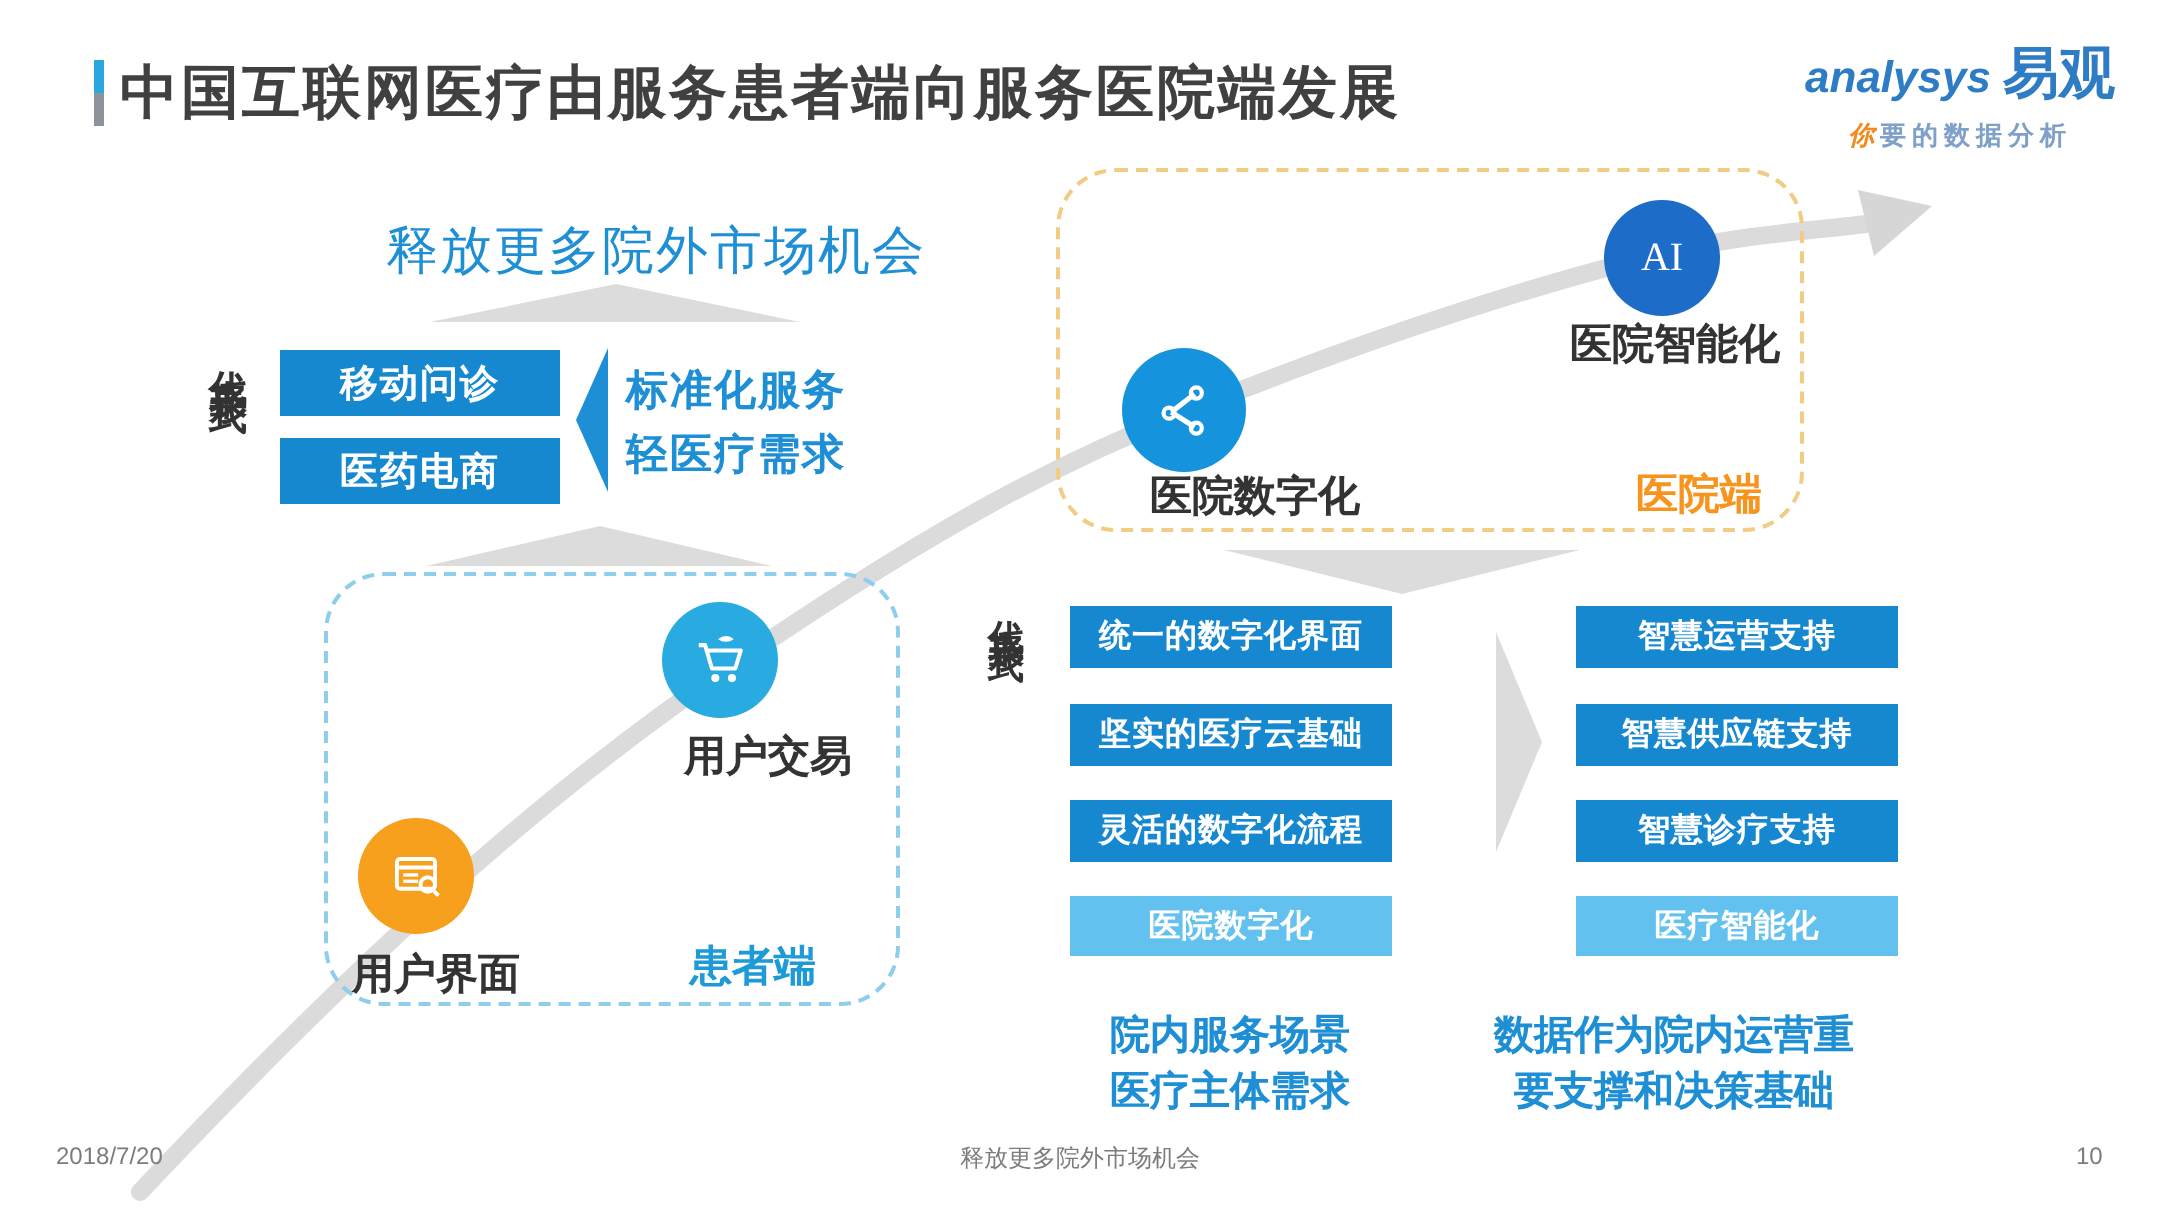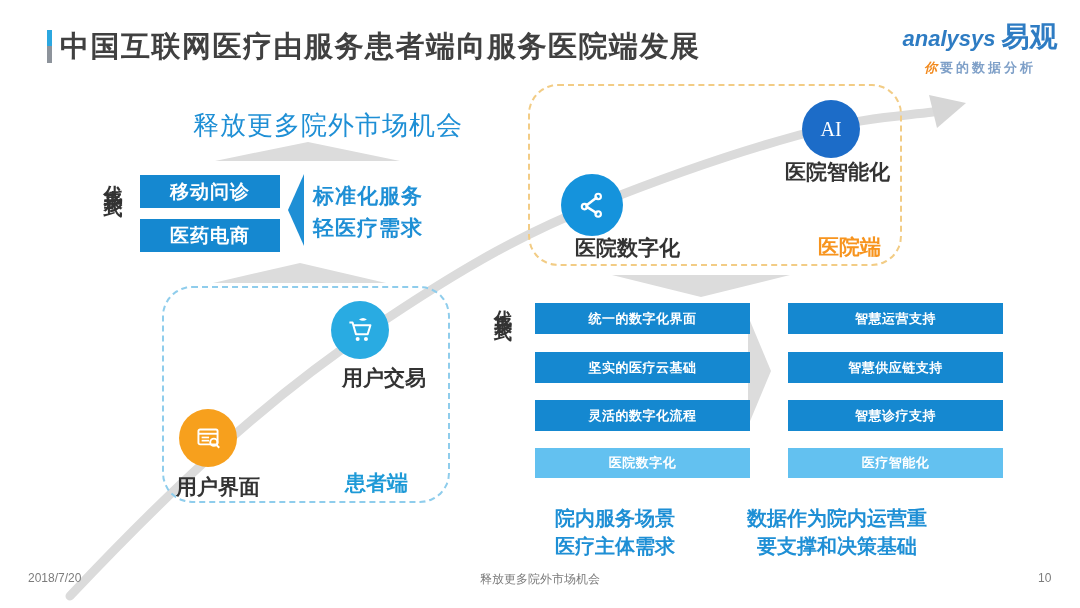--- a/index.html
+++ b/index.html
@@ -48,21 +48,21 @@
   .trade-label { left:329px; top:364px; width:110px; }
   .ui-label { left:163px; top:473px; width:110px; }
   .digital-label { left:565px; top:234px; width:125px; }
   .smart-label { left:775px; top:158px; width:125px; }
   .patient-tag { left:345px; top:469px; font-size:21px; font-weight:bold; color:#1E9AD7; z-index:3; }
   .hospital-tag { left:818px; top:233px; font-size:21px; font-weight:bold; color:#F7941E; z-index:3; }
 
   
   .rep-label-right { left:491px; top:296px; writing-mode:vertical-rl; font-size:18px;
     font-weight:bold; color:#333; letter-spacing:4px; z-index:3; }
-  .hbox { width:215px; height:31px; background:#1588D0; color:#fff; font-size:13px;
+  .hbox { width:161px; height:31px; background:#1588D0; color:#fff; font-size:16px;
     font-weight:bold; display:flex; align-items:center; justify-content:center;
     letter-spacing:0.5px; z-index:3;font-family:Liberation Serif, serif; }
   .hbox.light { background:#63C1F0; height:30px; }
   .col-mid { left:535px; } .col-right { left:788px; }
   .row1 { top:303px; } .row2 { top:352px; } .row3 { top:400px; } .row4 { top:448px; }
 
   .note { top:504px; width:220px; text-align:center; color:#1E8FD5; font-size:20px;
     font-weight:bold; line-height:28px; white-space:nowrap; z-index:3; }
   .digital-note { left:505px; }
   .smart-note { left:727px; }

